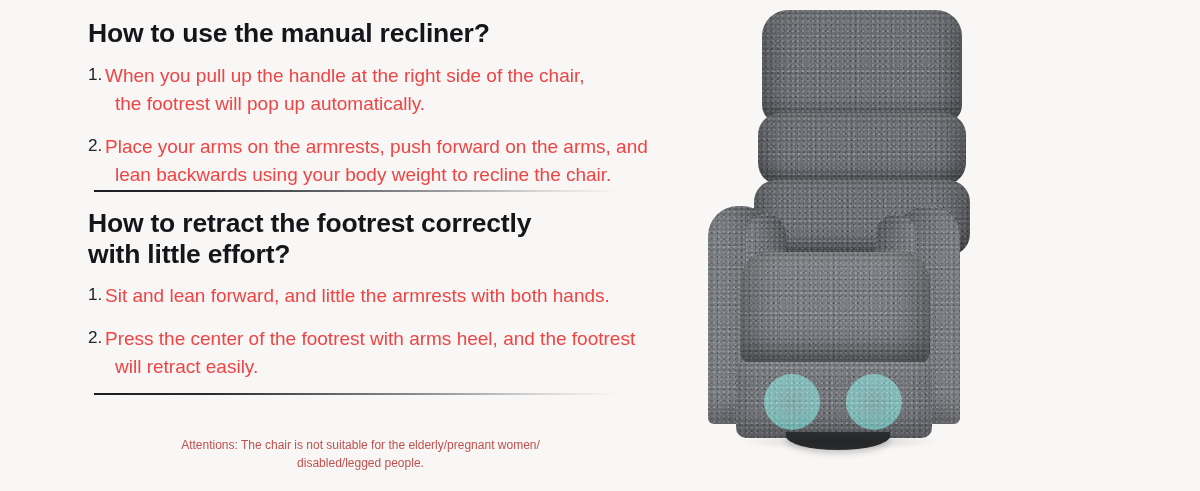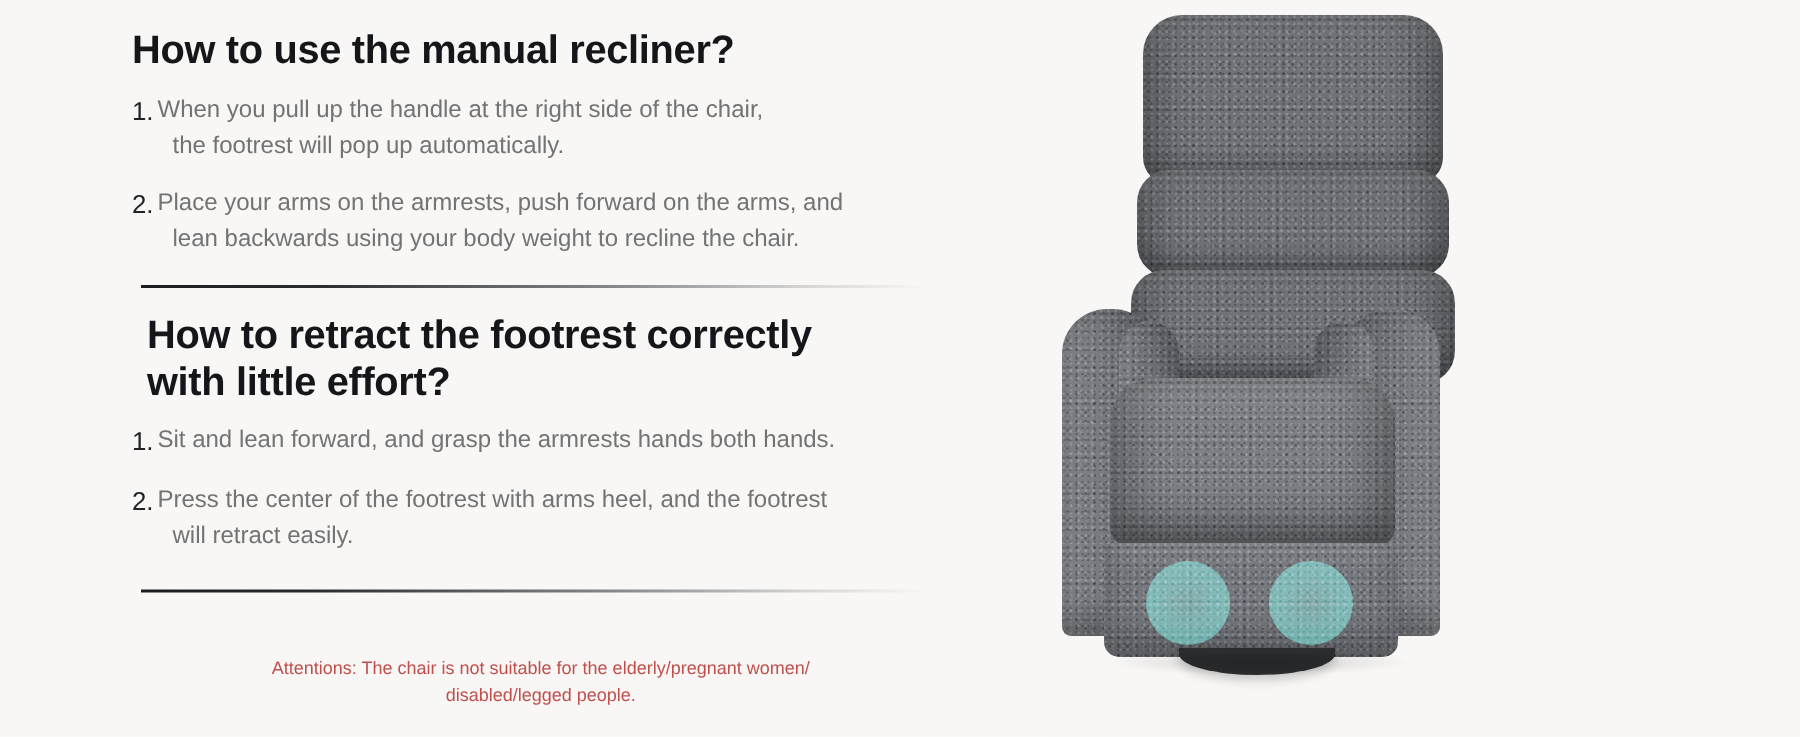--- a/index.html
+++ b/index.html
@@ -38,21 +38,21 @@
     left: 88px;
     font-size: 26.5px;
     font-weight: bold;
     color: #14161a;
     letter-spacing: -0.2px;
     line-height: 1.16;
     margin: 0;
     white-space: pre-line;
   }
   .heading-1 { top: 18px; }
-  .heading-2 { top: 208px; margin-left: 10px; }
+  .heading-2 { top: 208px; }
 
   .steps {
     position: absolute;
     left: 88px;
     margin: 0;
     padding: 0;
     list-style: none;
     width: 560px;
   }
   .steps-1 { top: 62px; }
@@ -71,22 +71,22 @@
 
   .step-num {
     flex: 0 0 auto;
     width: 17px;
     font-size: 17.2px;
     color: #202226;
     line-height: 1.48;
   }
   .step-text {
     flex: 1 1 auto;
-    font-size: 16px;
-    color: #737373;
+    font-size: 19px;
+    color: #ef4444;
     line-height: 1.48;
     white-space: pre-line;
     text-indent: -10px;
     padding-left: 10px;
   }
 
   .divider {
     position: absolute;
     left: 94px;
     width: 525px;
@@ -262,21 +262,21 @@
     </ul>
 
     <hr class="divider divider-1">
 
     <h2 class="heading heading-2">How to retract the footrest correctly
 with little effort?</h2>
 
     <ul class="steps steps-2">
       <li class="step">
         <span class="step-num">1.</span>
-        <span class="step-text">Sit and lean forward, and grasp the armrests hands both hands.</span>
+        <span class="step-text">Sit and lean forward, and little the armrests with both hands.</span>
       </li>
       <li class="step">
         <span class="step-num">2.</span>
         <span class="step-text">Press the center of the footrest with arms heel, and the footrest
 will retract easily.</span>
       </li>
     </ul>
 
     <hr class="divider divider-2">
 

